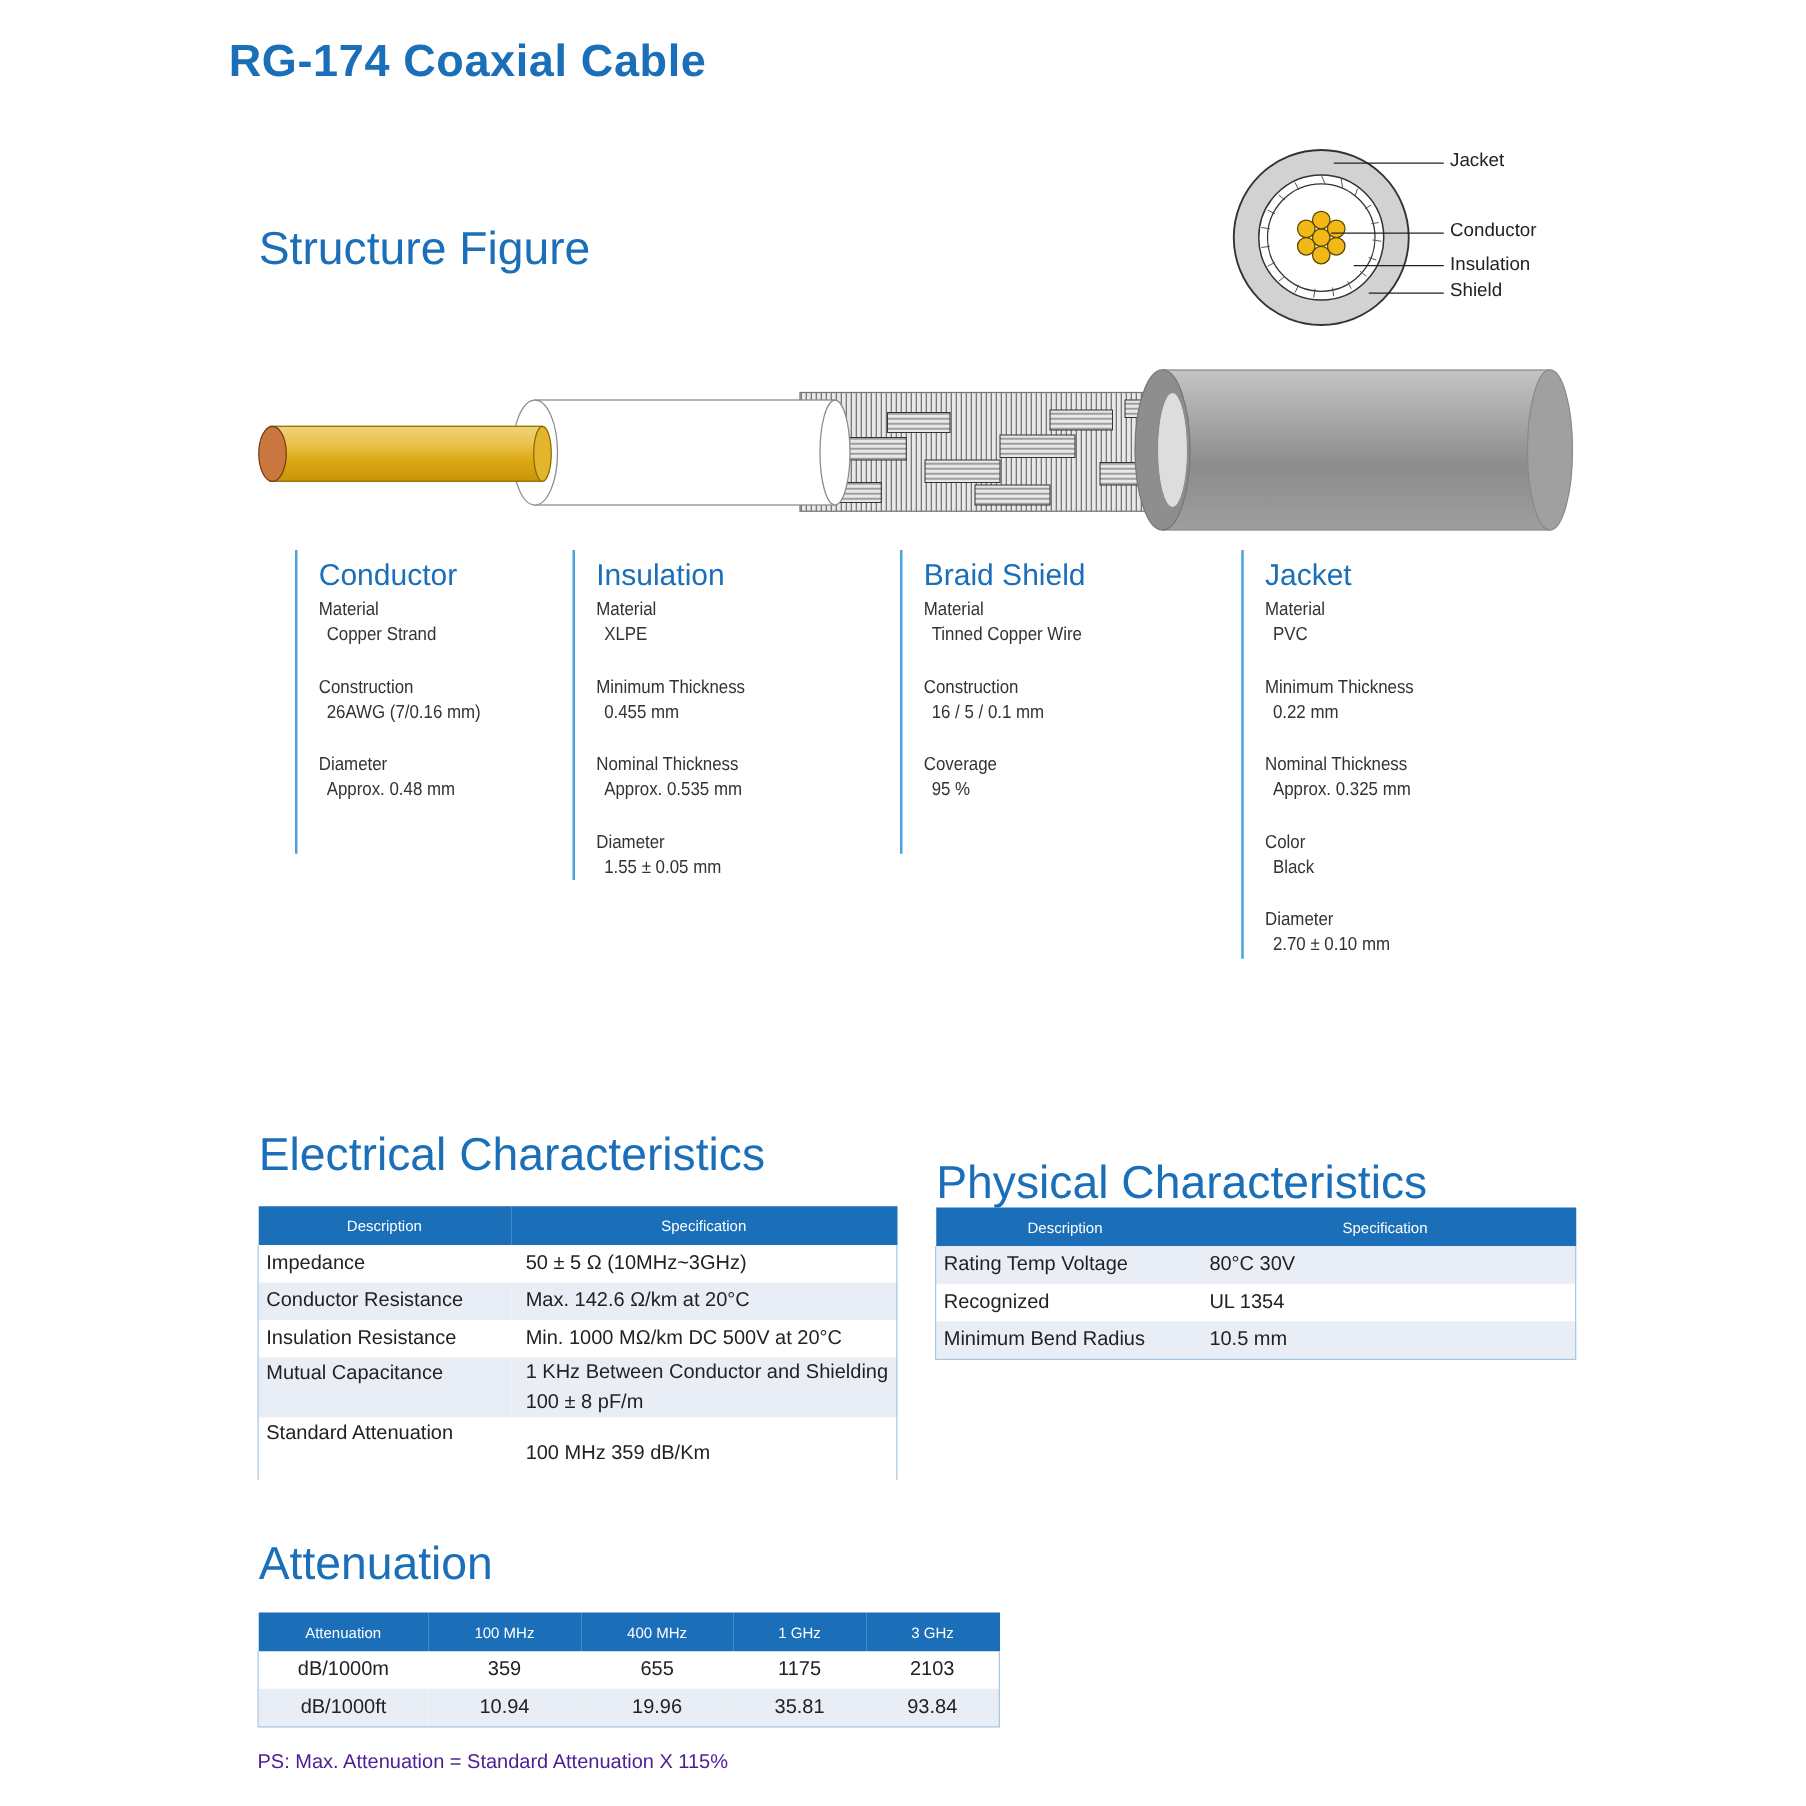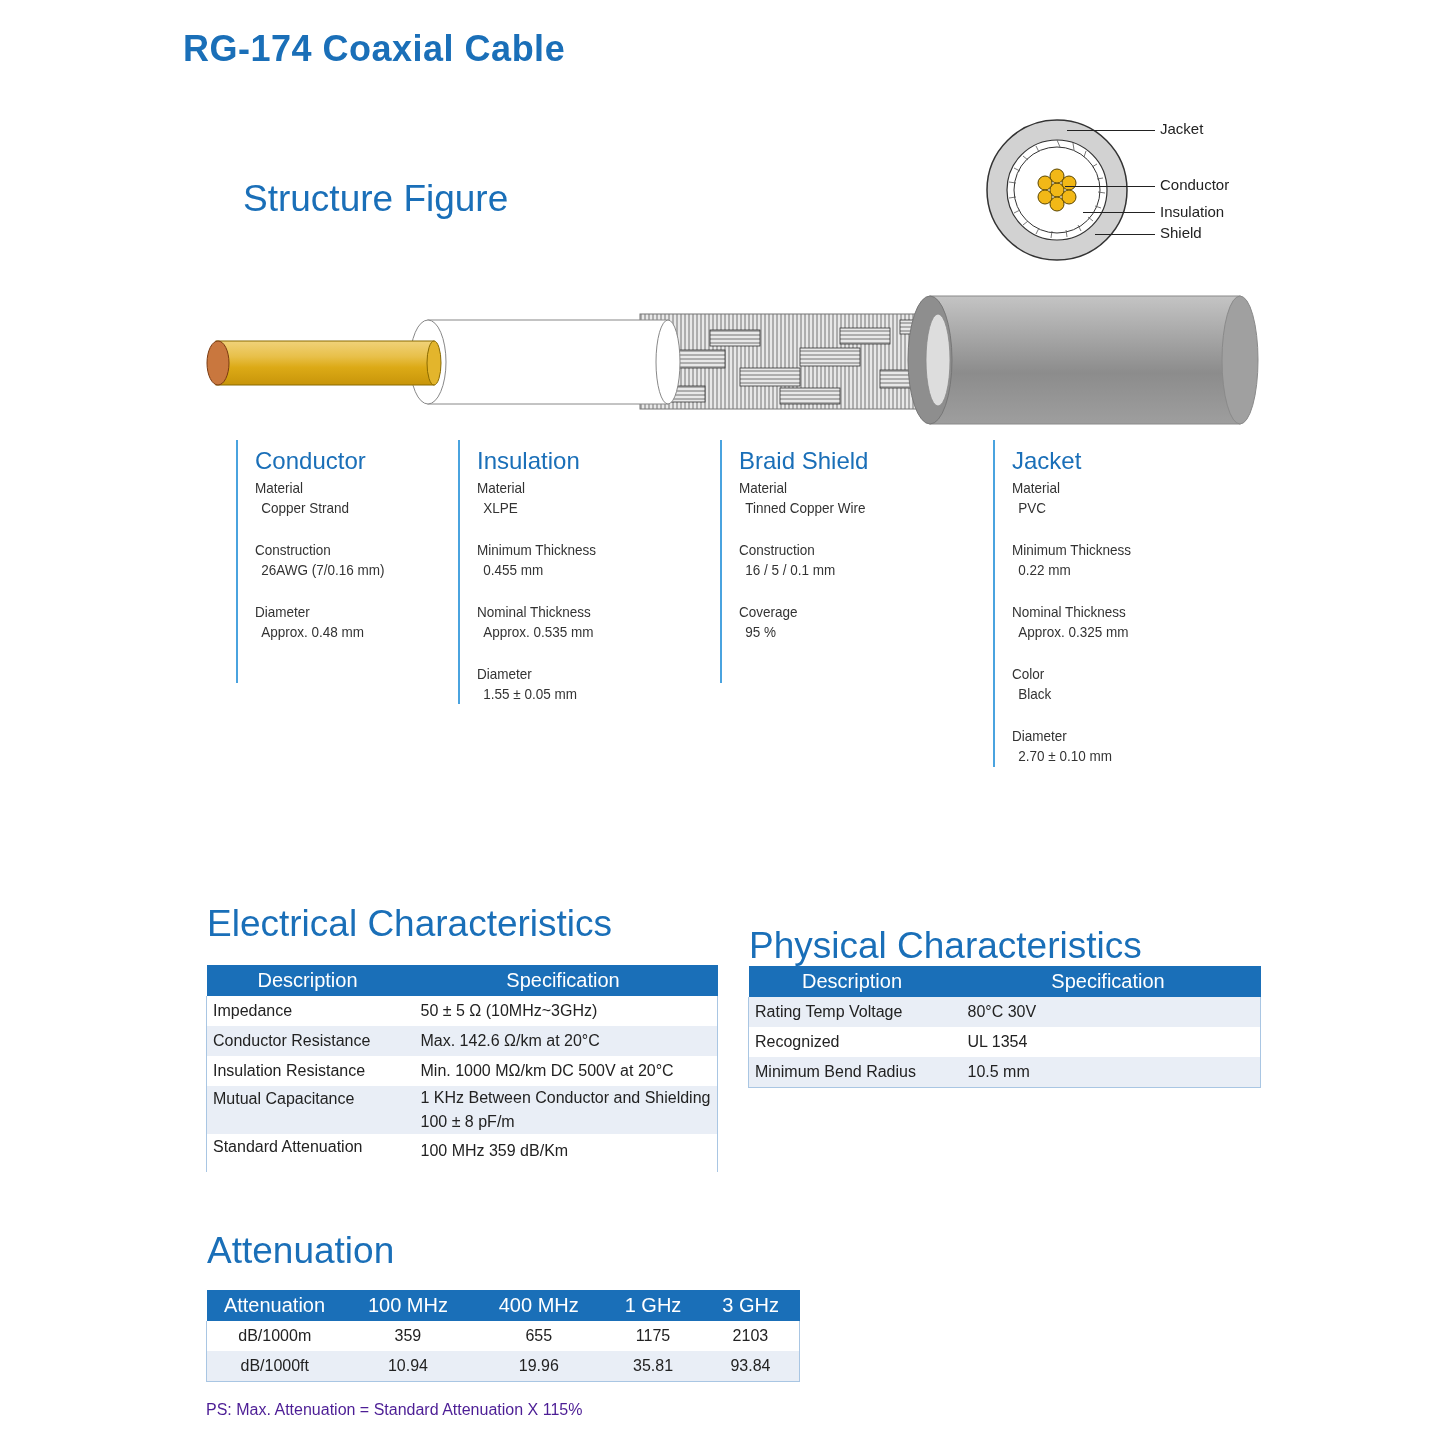--- a/index.html
+++ b/index.html
@@ -10,32 +10,32 @@
   .xsec-label { font-size: 15px; color: #222; font-family: "Liberation Sans Narrow", "Liberation Sans", sans-serif; }
   .leader { position: absolute; height: 1px; background: #222; }
 
   .comp-col { position: absolute; border-left: 2px solid #4aa3df; padding-left: 17px; }
   .comp-title { font-size: 24px; color: #1a6fb8; line-height: 30px; margin-top: 6px; margin-bottom: 2px; }
   .prop { margin-bottom: 22px; }
   .prop-label { font-size: 15px; color: #333; line-height: 20px; transform: scaleX(0.9); transform-origin: left; }
   .prop-value { font-size: 15px; color: #333; line-height: 20px; padding-left: 7px; transform: scaleX(0.9); transform-origin: left; }
 
   table.spec { border-collapse: collapse; position: absolute; font-size: 16px; color: #222; }
-  table.spec th { background: #1a6fb8; color: #fff; font-weight: normal; height: 31px; padding: 0 6px; font-size: 20px; }
+  table.spec th { background: #1a6fb8; color: #fff; font-weight: normal; height: 31px; padding: 0 6px; font-size: 12px; }
   table.spec td { height: 30px; padding: 0 6px; vertical-align: middle; }
   table.spec tr.alt td { background: #e9eef6; }
   table.spec .wrap { border-left: 1px solid #a9c6e3; border-right: 1px solid #a9c6e3; }
   .note { font-size: 16px; color: #4c1d95; }
 </style>
 </head>
 <body>
 
 <div class="abs main-title">RG-174 Coaxial Cable</div>
 
-<div class="abs section-title" style="left:207px; top:178px;margin-left:36px;">Structure Figure</div>
+<div class="abs section-title" style="left:207px; top:178px;">Structure Figure</div>
 
 <div class="abs" style="left:985px; top:118px; width:260px; height:145px;">
   <svg width="145" height="145" viewBox="0 0 145 145" style="position:absolute; left:0; top:0;">
     <circle cx="72" cy="72" r="70" fill="#d2d2d2" stroke="#333" stroke-width="1.5"></circle>
     <circle cx="72" cy="72" r="50" fill="#fff" stroke="#333" stroke-width="1.2"></circle>
     <circle cx="72" cy="72" r="43" fill="#fff" stroke="#333" stroke-width="1"></circle>
     <g stroke="#555" stroke-width="0.8" fill="none">
       <path d="M72 22 l3 7 M88 25 l1 7 M101 33 l-2 6 M112 46 l-5 3 M118 60 l-6 1 M120 75 l-7 -1 M116 90 l-6 -2 M108 103 l-5 -4 M96 113 l-3 -6 M82 119 l-1 -7 M66 120 l1 -7 M51 116 l3 -6 M38 107 l5 -4 M29 95 l6 -3 M24 80 l7 -1 M24 64 l7 1 M29 50 l6 3 M38 38 l5 4 M51 28 l3 6"></path>
     </g>
     <g fill="#f2b817" stroke="#5a4500" stroke-width="1">
@@ -208,21 +208,21 @@
   </tr>
   <tr class="alt">
     <td class="wrap" style="border-right:none; vertical-align:top; padding-top:4px;">Mutual Capacitance</td>
     <td class="wrap" style="border-left:none; padding-left:12px; height:42px; line-height:24px;">
       <div>1 KHz Between Conductor and Shielding</div>
       <div>100 ± 8 pF/m</div>
     </td>
   </tr>
   <tr>
     <td class="wrap" style="border-right:none; height:32px; vertical-align:top; padding-top:4px;">Standard Attenuation</td>
-    <td class="wrap" style="border-left:none; padding-left:12px; vertical-align:top; padding-top:8px;">100 MHz 359 dB/Km</td>
+    <td class="wrap" style="border-left:none; padding-left:12px; vertical-align:top; padding-top:20px;">100 MHz 359 dB/Km</td>
   </tr>
 </tbody>
   </table>
 
 <div class="abs section-title" style="left:749px; top:925px;">Physical Characteristics</div>
 <table class="spec" style="left:748px; top:966px; width:513px; border-bottom:1px solid #a9c6e3;">
   <tbody>
       <tr>
     <th style="width:195px;">Description</th>
     <th>Specification</th>

